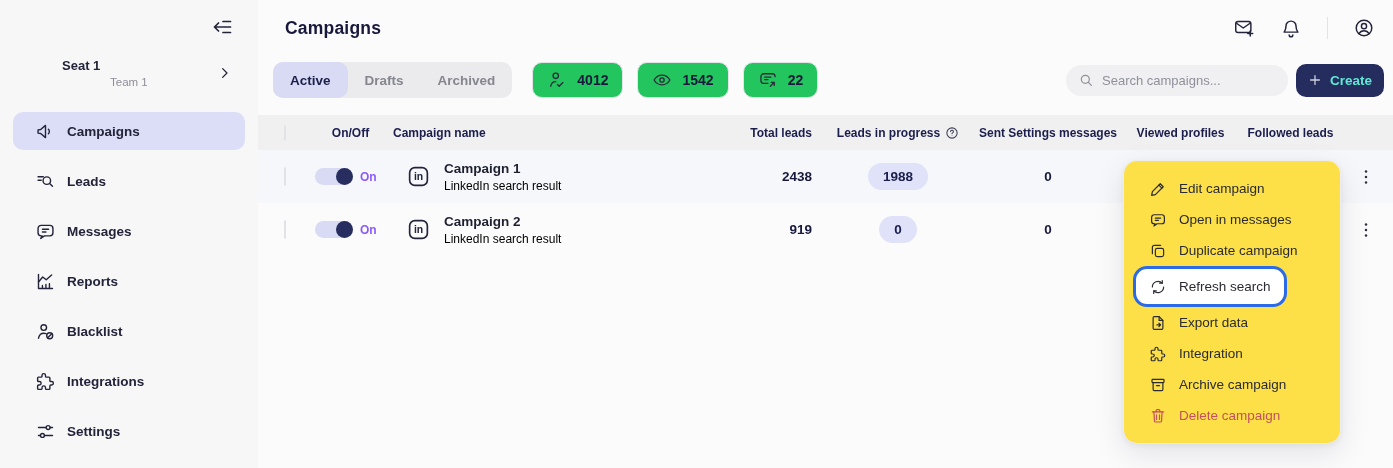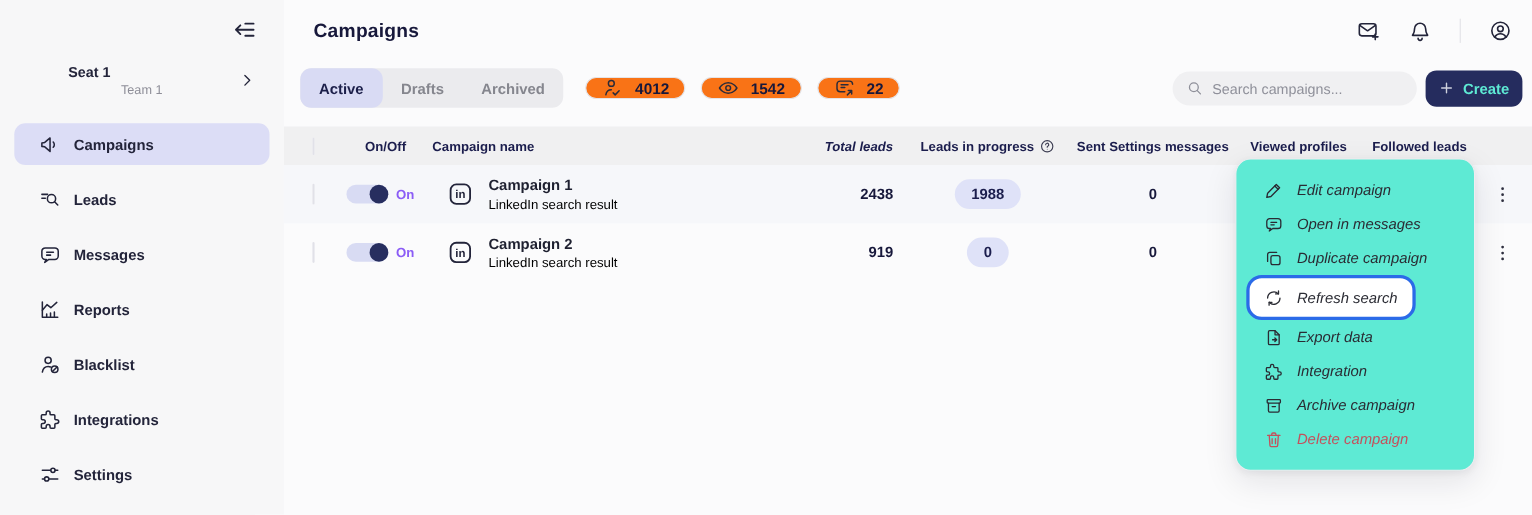--- a/index.html
+++ b/index.html
@@ -28,39 +28,39 @@
   .topbar-right { margin-left:auto; display:flex; align-items:center; gap:25px; color:#23243a; }
   .tb-icon { width:22px; height:22px; background:transparent; border:none; color:#23243a; padding:0; cursor:pointer; }
   .tb-icon svg { width:22px; height:22px; display:block; }
   .tb-divider { width:1px; height:22px; background:#e2e2e7; }
 
   .toolbar { margin-top:6px; height:36px; display:flex; align-items:center; padding:0 9px 0 15px; }
   .tabs { display:flex; background:#ebebee; border-radius:10px; height:36px; }
   .tab { padding:0 17px; display:flex; align-items:center; font-size:13.5px; font-weight:600; color:#85868e; border-radius:10px; cursor:pointer; white-space:nowrap; }
   .tab.active { background:#d9dbf4; color:#1c1f4a; }
   .stats { display:flex; gap:14px; margin-left:20px; }
-  .stat-chip { height:20px; background:#f97316; border:1px solid #e4e4e8; border-radius:10px; display:flex; align-items:center; gap:10px; padding:0 14px; font-size:14px; font-weight:600; color:#17183b; cursor:pointer; }
+  .stat-chip { height:36px; background:#22c55e; border:1px solid #e4e4e8; border-radius:10px; display:flex; align-items:center; gap:10px; padding:0 14px; font-size:14px; font-weight:600; color:#17183b; cursor:pointer; }
   .stat-chip .chip-icon { width:20px; height:20px; color:#2a2b3a; }
   .stat-chip .chip-icon svg { width:20px; height:20px; display:block; }
   .search { margin-left:auto; width:222px; height:31px; background:#f0f0f2; border-radius:16px; display:flex; align-items:center; gap:8px; padding:0 12px; }
   .search .s-icon { width:16px; height:16px; color:#8f909a; flex:none; }
   .search .s-icon svg { width:16px; height:16px; display:block; }
   .search input { border:none; outline:none; background:transparent; flex:1; font-size:13px; color:#3a3a44; font-family:inherit; min-width:0; }
   .search input::placeholder { color:#8f909a; }
   .create-btn { margin-left:8px; width:88px; height:33px; background:#252c5e; border:none; border-radius:10px; color:#5eead4; display:flex; align-items:center; justify-content:center; gap:8px; font-size:13.5px; font-weight:600; font-family:inherit; cursor:pointer; }
   .create-btn .p-icon { width:14px; height:14px; color:#cfd1de; }
   .create-btn .p-icon svg { width:14px; height:14px; display:block; }
 
   
   .table { margin-top:17px; }
   .grid { display:grid; grid-template-columns:50px 85px 300px 125px 160px 140px 125px 95px 55px; align-items:center; }
   .thead { height:35px; background:#f0f0f1; font-size:12px; font-weight:700; color:#1b1d4d; }
   .th-check { padding-left:26px; }
   .th.center { text-align:center; }
-  .th.right { text-align:right; padding-right:6px;font-style:italic; }
+  .th.right { text-align:right; padding-right:6px; }
   .th.progress { display:flex; align-items:center; justify-content:center; gap:5px; }
   .help-icon { width:14px; height:14px; color:#3c3d52; }
   .help-icon svg { width:14px; height:14px; display:block; }
   .checkbox { width:16px; height:16px; border:1.5px solid #e1e1e8; border-radius:5px; background:#ffffff; cursor:pointer; }
   .trow { height:53px; cursor:pointer; }
   .trow.alt { background:#f6f7fa; }
   .td-check { padding-left:26px; }
   .td-toggle { display:flex; align-items:center; gap:7px; padding-left:7px; font-size:12px; font-weight:700; color:#8b5cf6; }
   .toggle { width:38px; height:17px; border-radius:9px; background:#d8dbf3; position:relative; cursor:pointer; flex:none; }
   .toggle .knob { position:absolute; right:0; top:0; width:17px; height:17px; border-radius:50%; background:#272e5f; }
@@ -70,21 +70,21 @@
   .c-name { font-size:13.5px; font-weight:700; color:#1e2030; }
   .c-sub { font-size:12px; color:#000000; margin-top:3px; }
   .td.right { text-align:right; padding-right:6px; font-size:13.5px; font-weight:600; color:#17183b; }
   .td.center { text-align:center; font-size:13.5px; font-weight:600; color:#17183b; }
   .badge { display:inline-block; background:#dfe2f8; color:#1b1d4d; border-radius:999px; padding:6px 15px; font-size:13.5px; font-weight:600; min-width:14px; }
   .td-kebab { display:flex; justify-content:center; }
   .kebab-btn { width:24px; height:24px; border:none; background:transparent; color:#2f3040; padding:0; cursor:pointer; }
   .kebab-btn svg { width:20px; height:20px; display:block; margin:0 auto; }
 
   
-  .context-menu { position:absolute; left:1123px; top:144px; width:218px; background:#5eead4; border:1px solid #ededf0; border-radius:14px; box-shadow:0 10px 30px rgba(20,20,43,.10), 0 2px 6px rgba(20,20,43,.05); padding:12px 0; z-index:10;font-style:italic; }
+  .context-menu { position:absolute; left:1123px; top:160px; width:218px; background:#fde047; border:1px solid #ededf0; border-radius:14px; box-shadow:0 10px 30px rgba(20,20,43,.10), 0 2px 6px rgba(20,20,43,.05); padding:12px 0; z-index:10; }
   .menu-item { height:31px; display:flex; align-items:center; gap:12px; padding:0 12px 0 25px; font-size:13.5px; font-weight:500; color:#2a2b33; cursor:pointer; white-space:nowrap; }
   .menu-item .mi-icon { width:18px; height:18px; flex:none; color:#2a2b33; }
   .menu-item .mi-icon svg { width:18px; height:18px; display:block; }
   .menu-item.highlighted { height:41px; width:154px; margin-left:9px; border:3px solid #2b6be8; border-radius:14px; padding-left:13px; background:#ffffff; }
   .menu-item.danger, .menu-item.danger .mi-icon { color:#c4515c; }
 </style>
 </head>
 <body>
 
 <div class="app">

